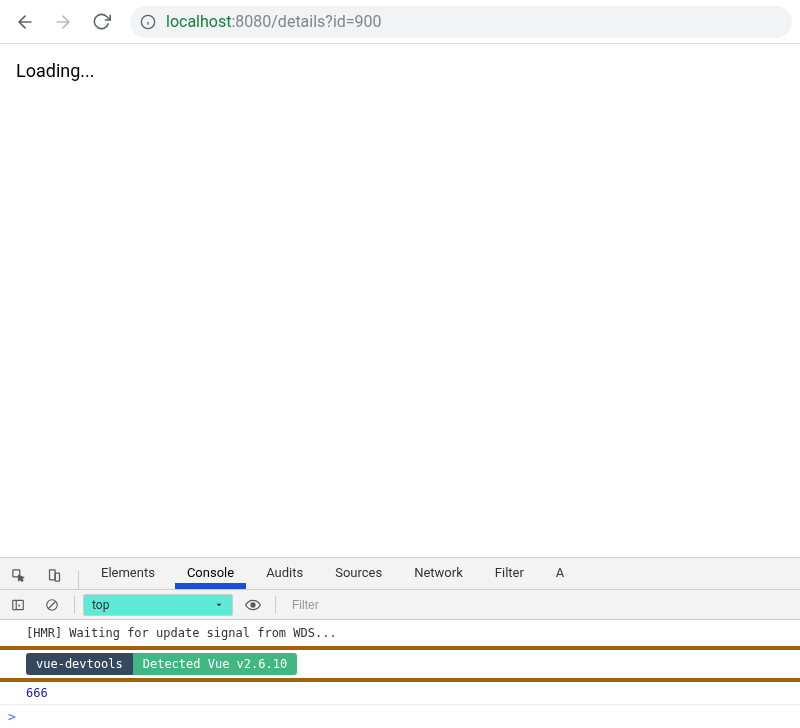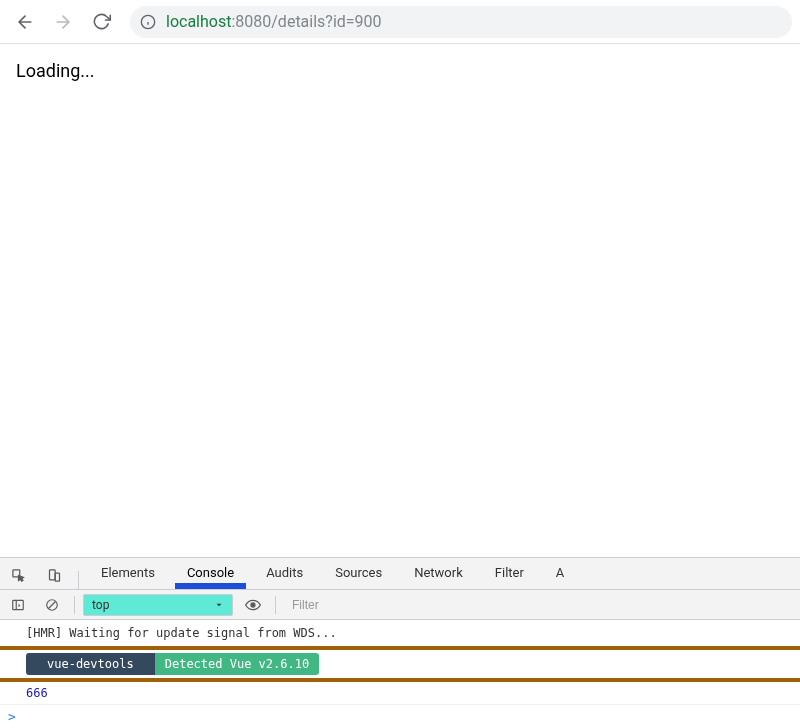--- a/index.html
+++ b/index.html
@@ -146,21 +146,21 @@
     }
     .console-line.pill-line {
       display: flex;
       align-items: center;
       gap: 0;
       padding: 3px 24px 3px 26px;
     }
     .pill-dark {
       background: #35495e;
       color: #fff;
-      padding: 2px 21px;
+      padding: 2px 10px;
       border-radius: 3px 0 0 3px;
       font-size: 12px;
     }
     .pill-green {
       background: #41b883;
       color: #fff;
       padding: 2px 10px;
       border-radius: 0 3px 3px 0;
       font-size: 12px;
       text-align: right;

